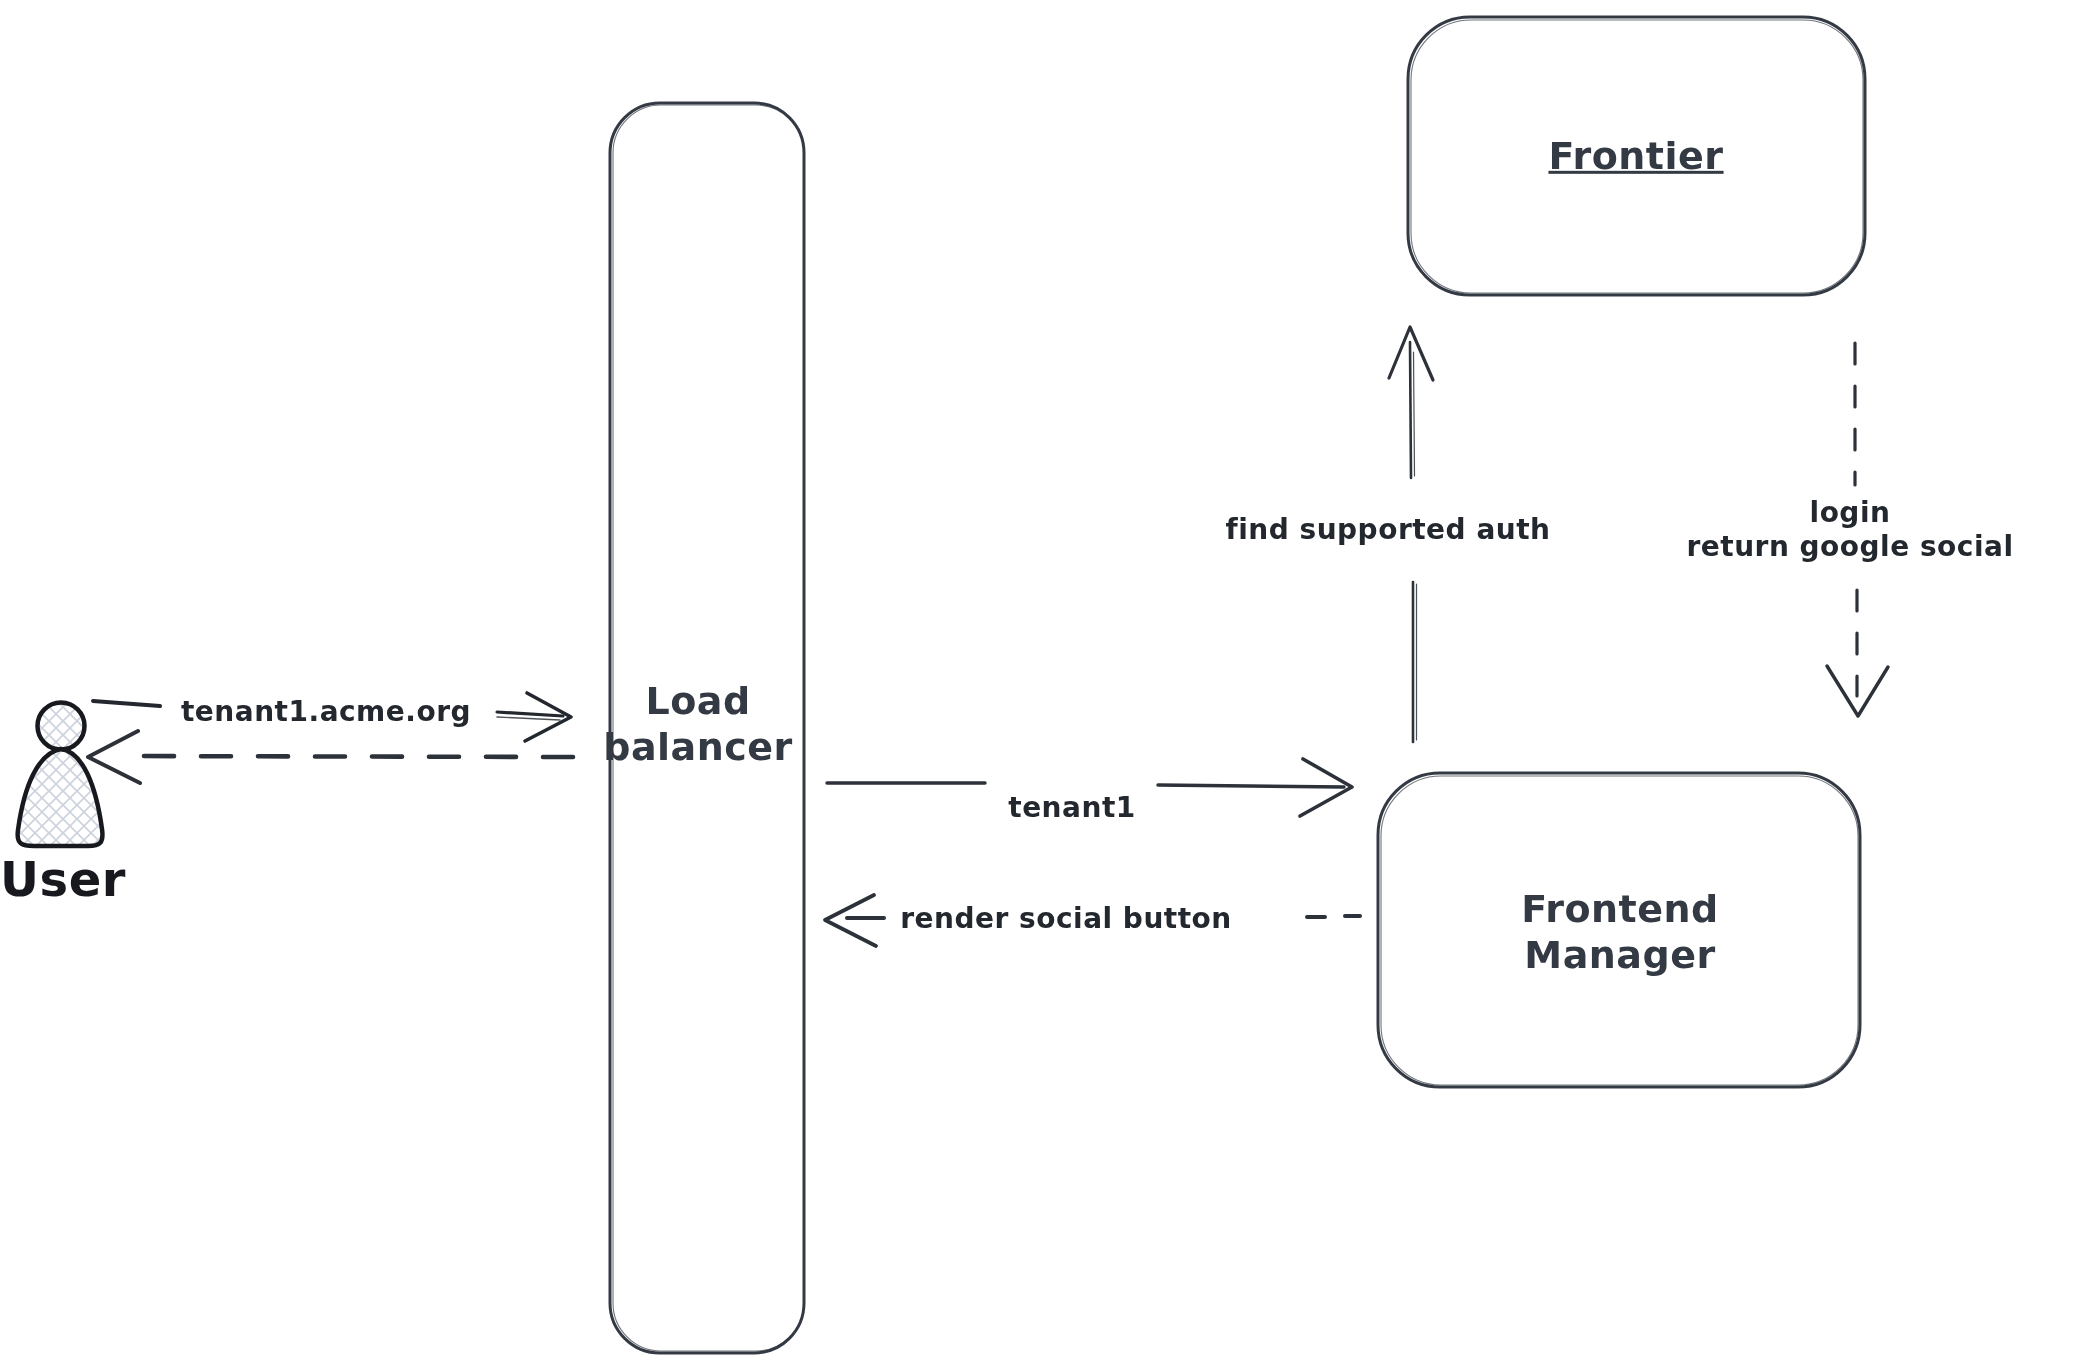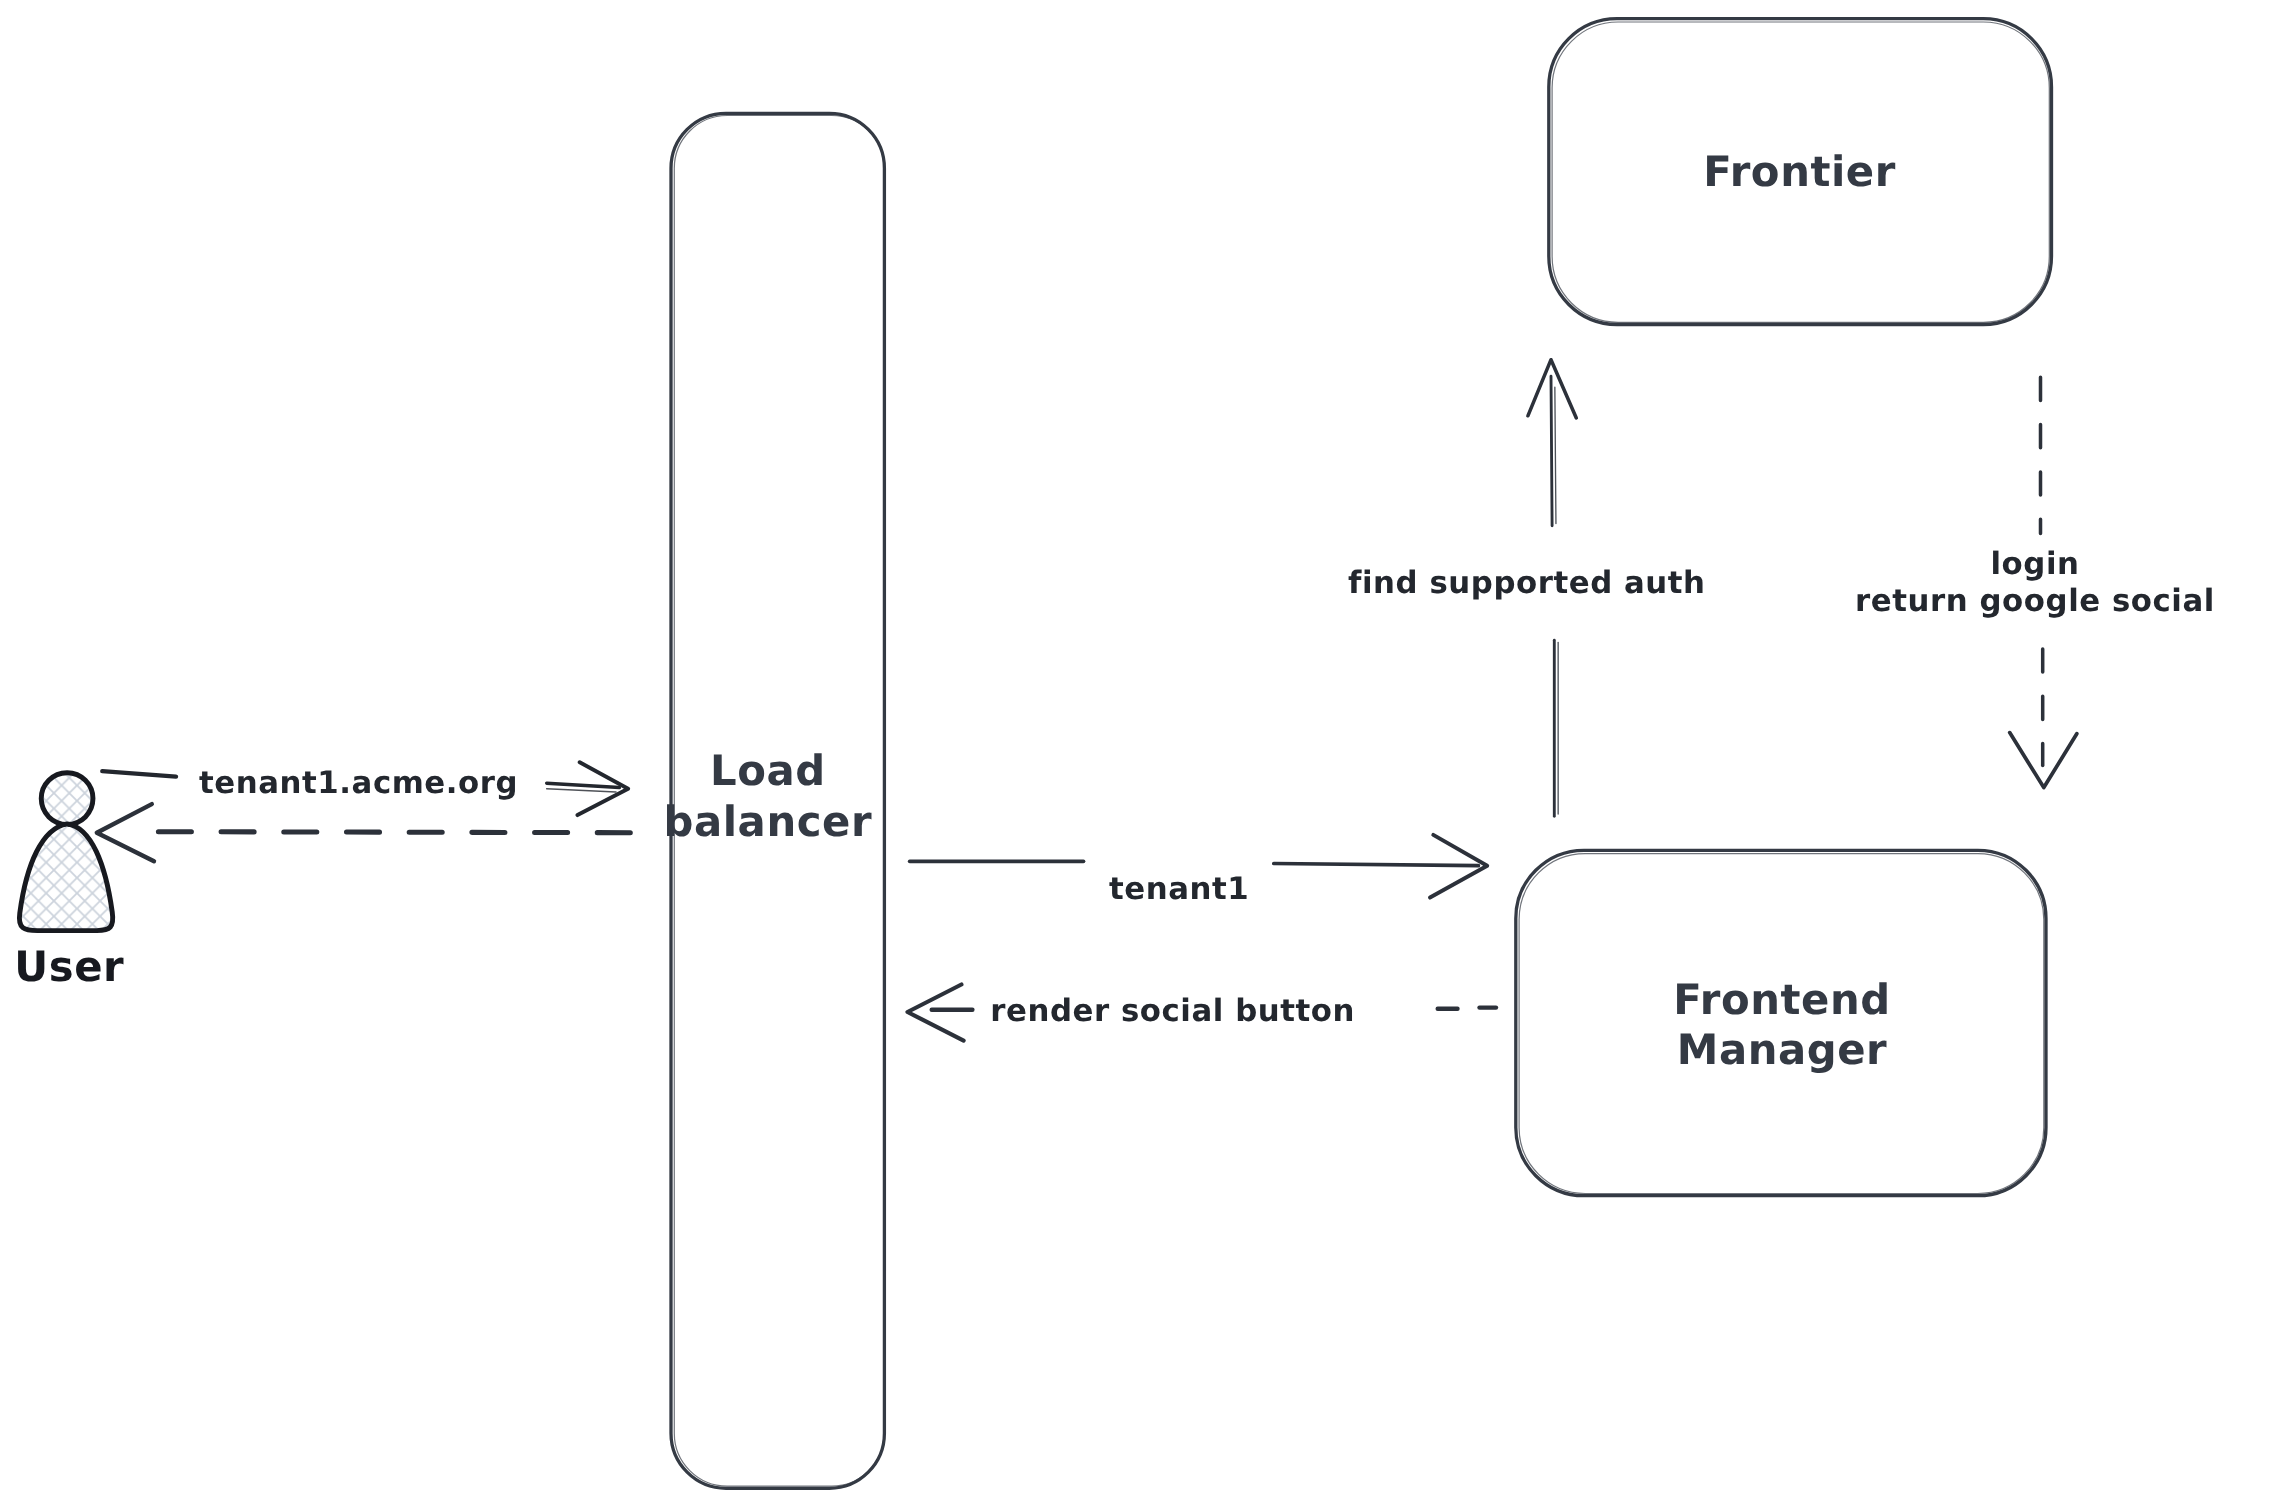--- a/index.html
+++ b/index.html
@@ -18,21 +18,21 @@
     transform: translate(-50%, -50%);
     white-space: nowrap;
     font-weight: 600;
     color: #343a44;
     letter-spacing: 0.5px;
     text-align: center;
     line-height: 1.22;
   }
   .lbl.node  { font-size: 38px; }
   .lbl.edge  { font-size: 28px; }
-  .lbl.user  { font-size: 38px; color: #17191f; }
+  .lbl.user  { font-size: 48px; color: #17191f; }
   .lbl.dark  { color: #23272e; }
 </style>
 </head>
 <body>
 
 <div class="canvas">
 
   <svg class="layer" width="2083" height="1372" viewBox="0 0 2083 1372">
     <defs>
       <pattern id="hatch" width="14" height="14" patternUnits="userSpaceOnUse">
@@ -101,21 +101,21 @@
     </g>
   </svg>
 
   <div class="lbl user" style="left:63px; top:879px;">User</div>
 
   <div class="lbl node" style="left:675px; top:724px;margin-left:23px;">
     <div>Load</div>
     <div>balancer</div>
   </div>
 
-  <div class="lbl node" style="left:1636px; top:156px;">Frontier</div>
+  <div class="lbl node" style="left:1636px; top:156px;text-decoration:underline;">Frontier</div>
 
   <div class="lbl node" style="left:1620px; top:932px;">
     <div>Frontend</div>
     <div>Manager</div>
   </div>
 
   <div class="lbl edge dark" style="left:326px; top:712px;">tenant1.acme.org</div>
 
   <div class="lbl edge dark" style="left:1072px; top:783px;margin-top:25px;">tenant1</div>
 

